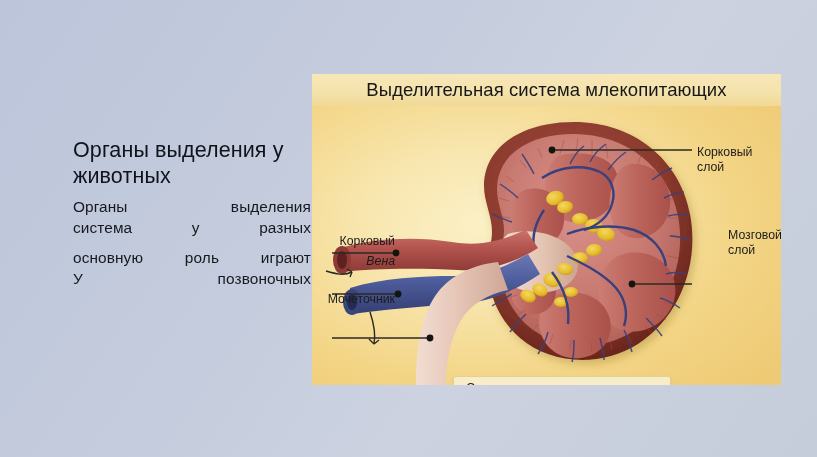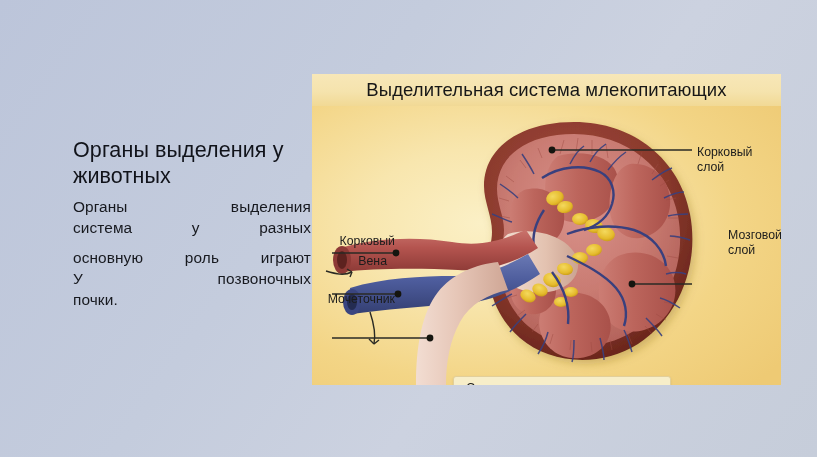--- a/index.html
+++ b/index.html
@@ -103,21 +103,21 @@
     line-height: 14.5px;
     color: #1c1c1c;
     white-space: nowrap;
   }
   .lbl-r { text-align: left; }
   .lbl-l { text-align: right; }
 
   .lbl-cortex   { left: 385px; top: 39px; }
   .lbl-medulla  { left: 385px; top: 122px; margin-left: 31px; }
   .lbl-artery   { right: 386px; top: 128px; }
-  .lbl-vein     { right: 394px; top: 148px; }
+  .lbl-vein     { right: 386px; top: 148px; font-style: italic; }
   .lbl-ureter   { right: 386px; top: 186px; }
 
   .caption-box {
     position: absolute;
     left: 141px;
     top: 270px;
     padding: 4px 12px 5px 12px;
     background: #f7eec9;
     border: 1px solid #e2cf9a;
     border-radius: 3px;
@@ -142,21 +142,20 @@
     </div>
 
     <p class="body-par">
       <span class="justify-all">Органы выделения</span>
       <span class="justify-all">система у разных</span>
     </p>
 
     <p class="body-par">
       <span class="justify-all">основную роль играют</span>
       <span class="justify-all">У позвоночных</span>
-      <span>почки.</span>
     </p>
 
   </div>
 
   <div class="figure">
 
     <div class="fig-bg2"></div>
 
     <div class="fig-header">
       <div class="fig-title">Выделительная система млекопитающих</div>

